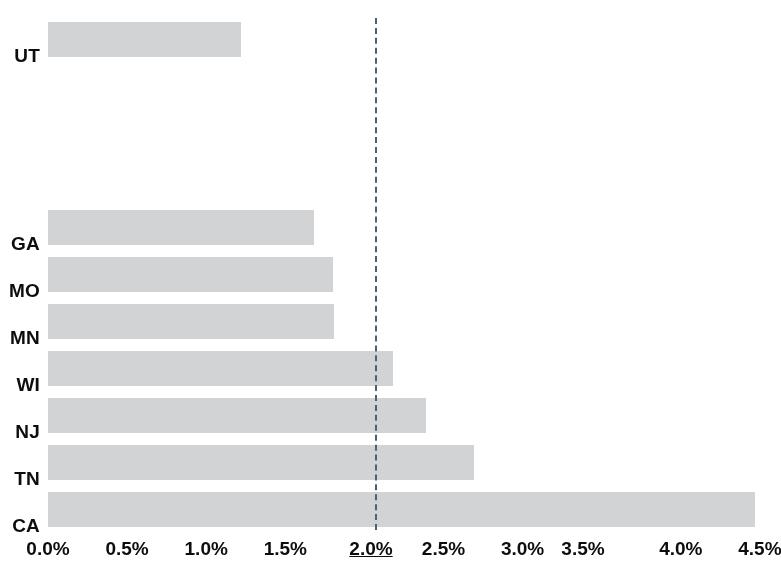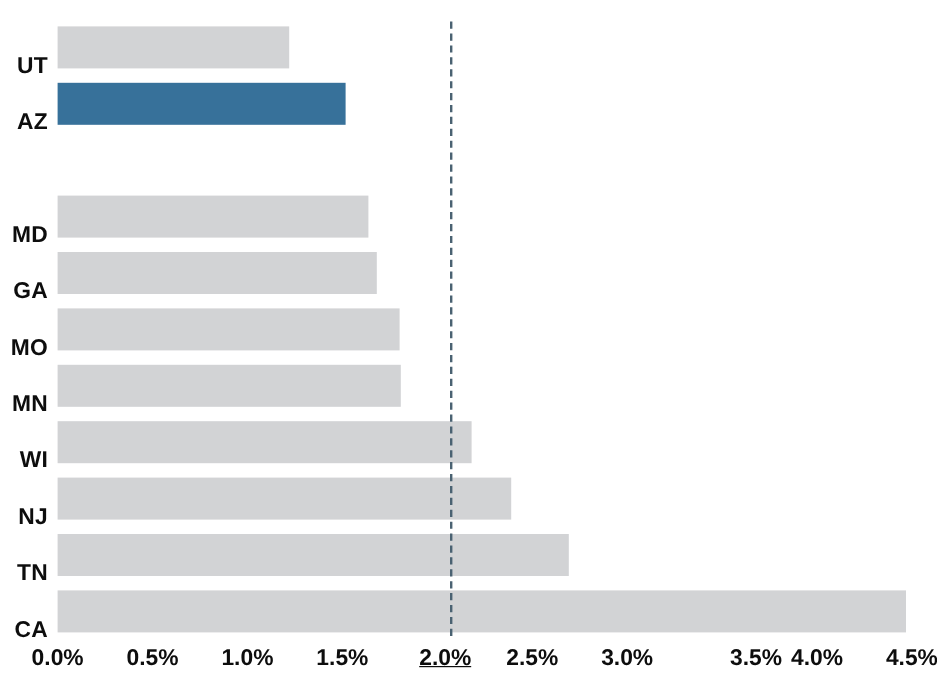--- a/index.html
+++ b/index.html
@@ -97,30 +97,22 @@
 
 <div id="chart-root">
 
   <div id="plot-area">
 
     <div class="bar-row" style="top:15px;">
       <span class="cat-label">UT</span>
       <div class="bar" style="width: 193.004px;"></div>
     </div>
 
-    <div class="bar-row" style="top:62px;">
-      <span class="cat-label">AZ</span>
-      <div class="bar highlight" style="width: 240.464px;"></div>
-    </div>
 
 
-    <div class="bar-row" style="top:156px;">
-      <span class="cat-label">MD</span>
-      <div class="bar" style="width: 259.448px;"></div>
-    </div>
 
     <div class="bar-row" style="top:203px;">
       <span class="cat-label">GA</span>
       <div class="bar" style="width: 265.776px;"></div>
     </div>
 
     <div class="bar-row" style="top:250px;">
       <span class="cat-label">MO</span>
       <div class="bar" style="width: 284.76px;"></div>
     </div>
@@ -155,18 +147,18 @@
   </div>
 
   <div id="x-axis">
     <span class="tick-label" style="left:48px;">0.0%</span>
     <span class="tick-label" style="left: 127.1px;">0.5%</span>
     <span class="tick-label" style="left: 206.2px;">1.0%</span>
     <span class="tick-label" style="left: 285.3px;">1.5%</span>
     <span class="tick-label" style="left: 371px; text-decoration: underline;">2.0%</span>
     <span class="tick-label" style="left: 443.5px;">2.5%</span>
     <span class="tick-label" style="left: 522.6px; text-align: center;">3.0%</span>
-    <span class="tick-label" style="left: 630px; text-align: right;">3.5%</span>
+    <span class="tick-label" style="left: 583px; text-align: right;">3.5%</span>
     <span class="tick-label" style="left: 680.8px;">4.0%</span>
     <span class="tick-label" style="left: 759.9px;">4.5%</span>
   </div>
 
 </div>
 
 </body></html>

